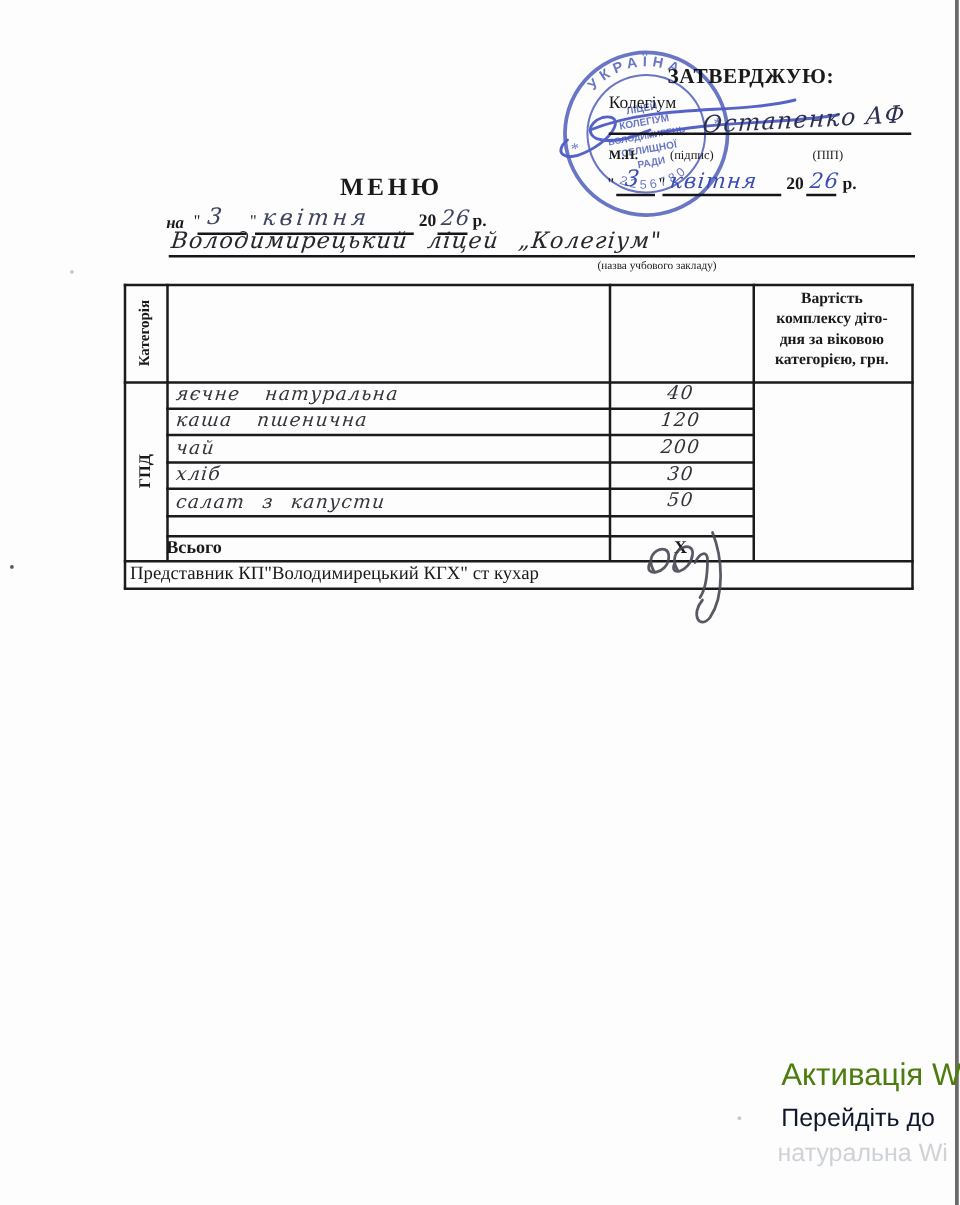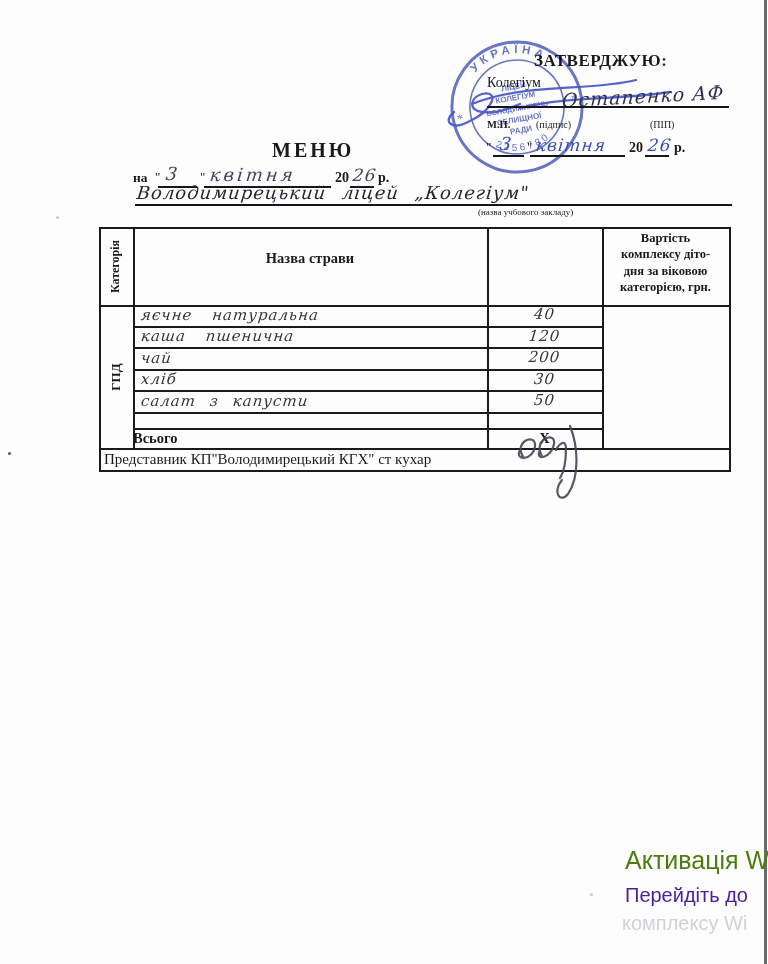--- a/index.html
+++ b/index.html
@@ -82,21 +82,21 @@
   <div class="abs" style="left:527px;top:139px;font-size:13px;">"</div>
   <div class="abs hand hand-blue" style="left:536px;top:135px;font-size:17px;">квітня</div>
   <div class="abs ul" style="left:530px;top:155px;width:95px;"></div>
   <div class="abs b" style="left:629px;top:140px;font-size:14px;">20</div>
   <div class="abs hand hand-blue" style="left:648px;top:135px;font-size:17px;">26</div>
   <div class="abs ul" style="left:645px;top:155px;width:24px;"></div>
   <div class="abs b" style="left:674px;top:140px;font-size:14px;">р.</div>
 
   <div class="abs b" style="left:224px;top:139px;font-size:20px;letter-spacing:3px;margin-left:48px;">МЕНЮ</div>
 
-  <div class="abs b" style="left:133px;top:170px;font-size:13.5px;">на</div>
+  <div class="abs b" style="left:133px;top:170px;font-size:13.5px;font-style:italic;">на</div>
   <div class="abs" style="left:155px;top:169px;font-size:13px;">"</div>
   <div class="abs hand hand-ink" style="left:166px;top:163px;font-size:18px;">3</div>
   <div class="abs ul" style="left:158px;top:186px;width:39px;"></div>
   <div class="abs" style="left:200px;top:169px;font-size:13px;">"</div>
   <div class="abs hand hand-ink" style="left:210px;top:164px;font-size:18px;letter-spacing:3px;">квітня</div>
   <div class="abs ul" style="left:204px;top:186px;width:127px;"></div>
   <div class="abs b" style="left:335px;top:170px;font-size:14px;">20</div>
   <div class="abs hand hand-ink" style="left:353px;top:165px;font-size:17px;">26</div>
   <div class="abs ul" style="left:350px;top:186px;width:24px;"></div>
   <div class="abs b" style="left:378px;top:170px;font-size:14px;">р.</div>
@@ -118,21 +118,20 @@
   <div class="abs hline" style="left:133px;top:369px;width:471px;height:1.7px;"></div>
   <div class="abs hline" style="left:133px;top:390px;width:471px;height:1.7px;"></div>
   <div class="abs hline" style="left:133px;top:412px;width:471px;height:1.7px;"></div>
   <div class="abs hline" style="left:133px;top:428px;width:471px;height:1.7px;"></div>
   <div class="abs hline" style="left:99px;top:448px;width:632px;"></div>
   <div class="abs hline" style="left:99px;top:470px;width:632px;"></div>
 
   <div class="abs flexc" style="left:99px;top:227px;width:34px;height:78px;">
     <span class="rot b" style="font-size:12px;">Категорія</span>
   </div>
-  <div class="abs b" style="left:133px;top:250px;width:354px;text-align:center;font-size:14.5px;">Назва страви</div>
   <div class="abs b pre" style="left:604px;top:230px;width:123px;text-align:center;font-size:12.5px;line-height:1.3;">Вартість
 комплексу діто-
 дня за віковою
 категорією, грн.</div>
 
   <div class="abs flexc" style="left:99px;top:305px;width:34px;height:143px;">
     <span class="rot b" style="font-size:13px;">ГПД</span>
   </div>
 
   <div class="abs hand hand-dark" style="left:141px;top:306px;font-size:15px;word-spacing:14px;">яєчне натуральна</div>
@@ -164,17 +163,17 @@
         <path d="M72,6 C80,26 82,56 70,74 C62,84 54,72 64,60"></path>
       </g>
     </svg>
   </div>
 
   <div class="abs" style="left:764px;top:0;width:2.5px;height:964px;background:#454545;opacity:.8;"></div>
   <div class="abs speck" style="left:8px;top:452px;width:3px;height:3px;background:#55555c;"></div>
   <div class="abs speck" style="left:56px;top:216px;width:3px;height:3px;background:#c8c8cc;"></div>
 
   <div class="abs wm" style="left:625px;top:846px;font-size:25px;color:#4d7c0f;">Активація W</div>
-  <div class="abs wm" style="left:625px;top:884px;font-size:20px;color:#4c1d95;">Перейдіть до</div>
-  <div class="abs wm" style="left:622px;top:912px;font-size:20px;color:#cfd2d6;">комплексу Wi</div>
+  <div class="abs wm" style="left:625px;top:884px;font-size:20px;color:#0f172a;">Перейдіть до</div>
+  <div class="abs wm" style="left:622px;top:912px;font-size:20px;color:#cfd2d6;">натуральна Wi</div>
   <div class="abs speck" style="left:590px;top:893px;width:3px;height:3px;background:#c6cacd;"></div>
 
 </div>
 
 </body></html>

